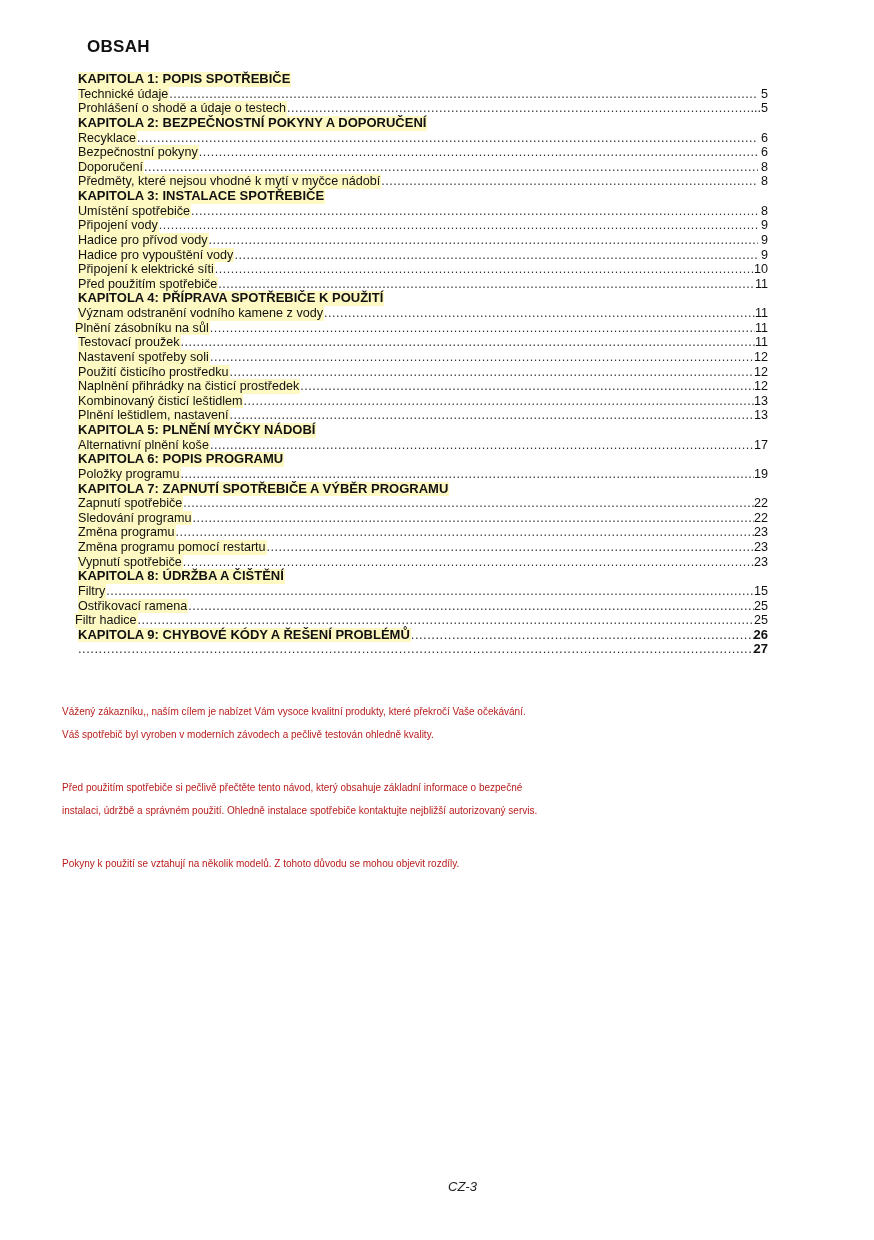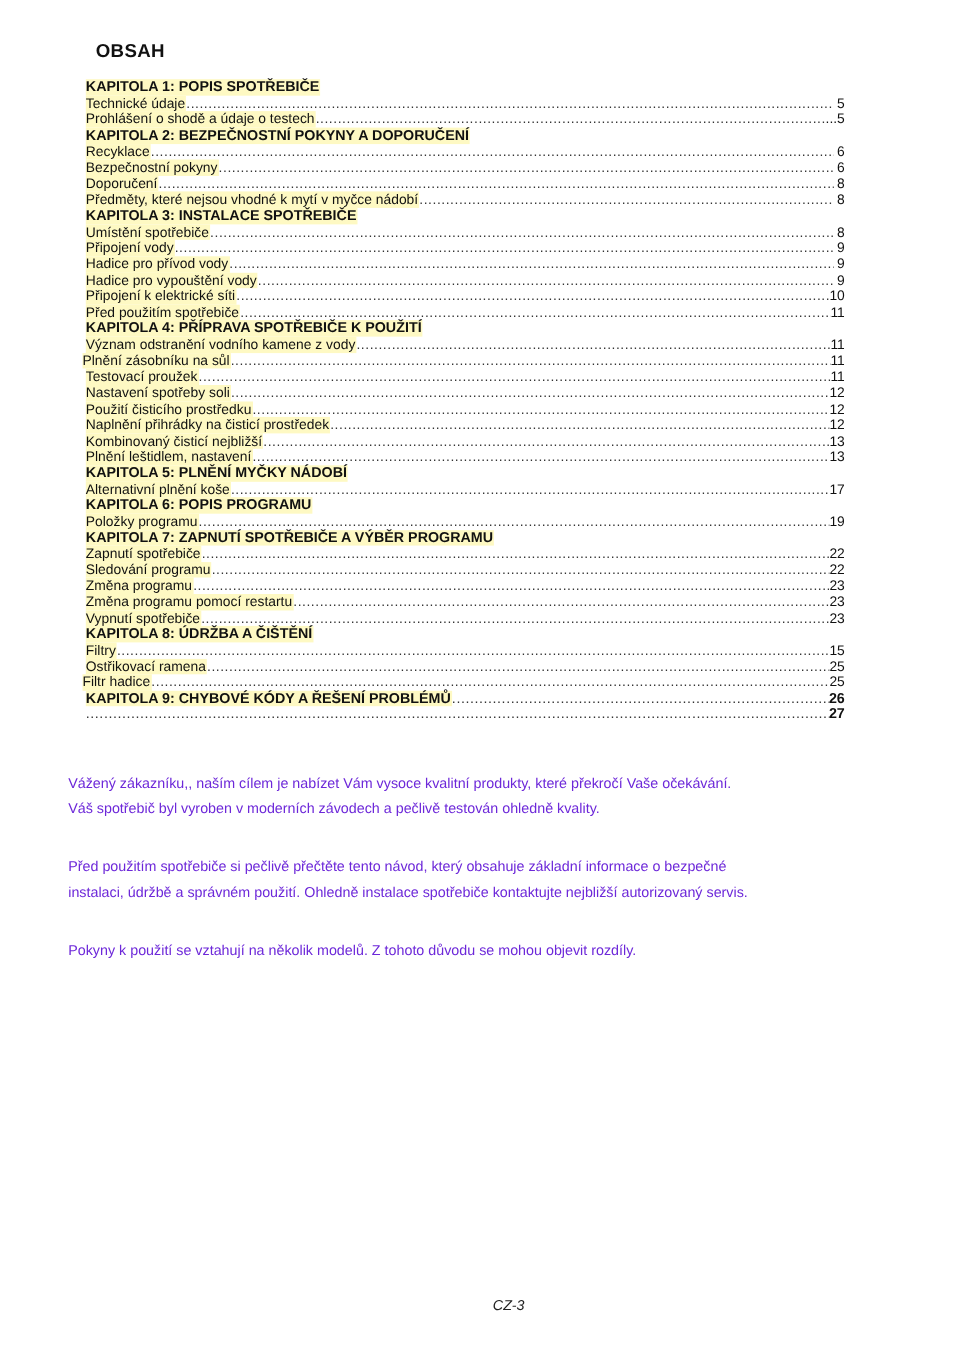--- a/index.html
+++ b/index.html
@@ -10,21 +10,21 @@
   .toc { position: absolute; left: 78px; top: 72px; width: 690px; }
   .toc-row { position: relative; height: 14.63px; line-height: 14.63px; font-size: 12.6px;
              display: flex; align-items: baseline; white-space: nowrap; }
   .toc-row.chapter { font-weight: bold; font-size: 13px; }
   .toc-row.out { margin-left: -3px; }
   .toc-label { flex: 0 0 auto; background: #fef9c3; padding-right: 1px; }
   .toc-dots { flex: 1 1 auto; overflow: hidden; color: #333; letter-spacing: 0.5px;
               font-weight: normal; }
   .toc-dots::before { content: "................................................................................................................................................................................................................................................"; }
   .toc-page { flex: 0 0 auto; text-align: right; min-width: 10px; }
-  .intro { position: absolute; left: 62px; top: 700px; width: 740px; font-size: 13px; line-height: 23px; color: #6d28d9; }
+  .intro { position: absolute; left: 62px; top: 700px; width: 740px; font-size: 10px; line-height: 23px; color: #b91c1c; }
   .intro p { margin: 0; }
   .intro p + p { margin-top: 30px; }
   .page-number { position: absolute; left: 448px; top: 1179px; font-size: 13px; color: #222; font-style: italic; }
 </style>
 </head>
 <body>
 
 <h1 class="title">OBSAH</h1>
 
 <div class="toc" id="toc">
@@ -124,21 +124,21 @@
       <span class="toc-label">Použití čisticího prostředku </span>
       <span class="toc-dots"></span>
       <span class="toc-page"> 12</span>
     </div>
     <div class="toc-row">
       <span class="toc-label">Naplnění přihrádky na čisticí prostředek </span>
       <span class="toc-dots"></span>
       <span class="toc-page"> 12</span>
     </div>
     <div class="toc-row">
-      <span class="toc-label">Kombinovaný čisticí nejbližší</span>
+      <span class="toc-label">Kombinovaný čisticí leštidlem</span>
       <span class="toc-dots"></span>
       <span class="toc-page"> 13</span>
     </div>
     <div class="toc-row">
       <span class="toc-label">Plnění leštidlem, nastavení</span>
       <span class="toc-dots"></span>
       <span class="toc-page"> 13</span>
     </div>
     <div class="toc-row chapter">
       <span class="toc-label">KAPITOLA 5: PLNĚNÍ MYČKY NÁDOBÍ</span>

